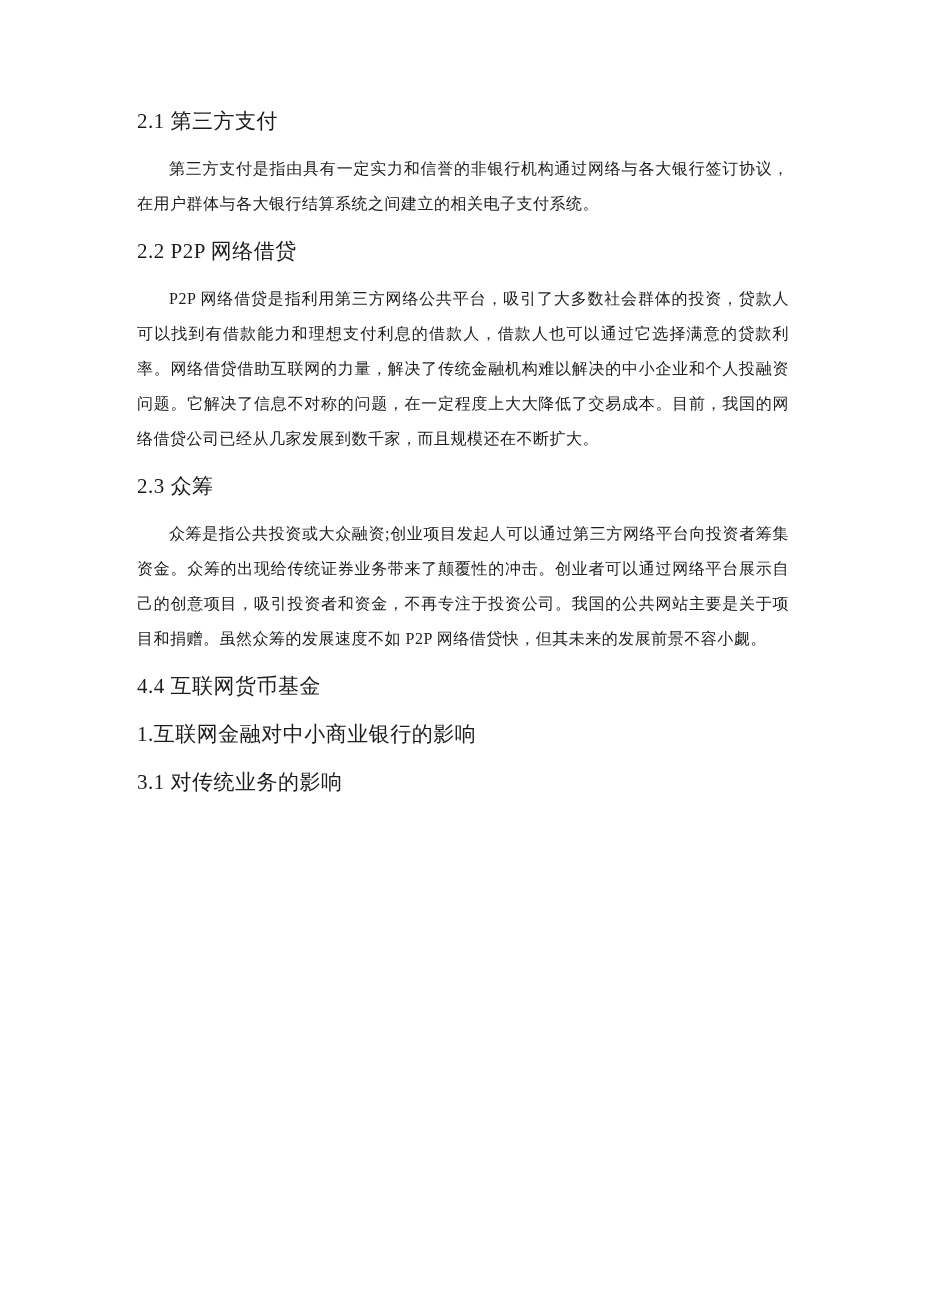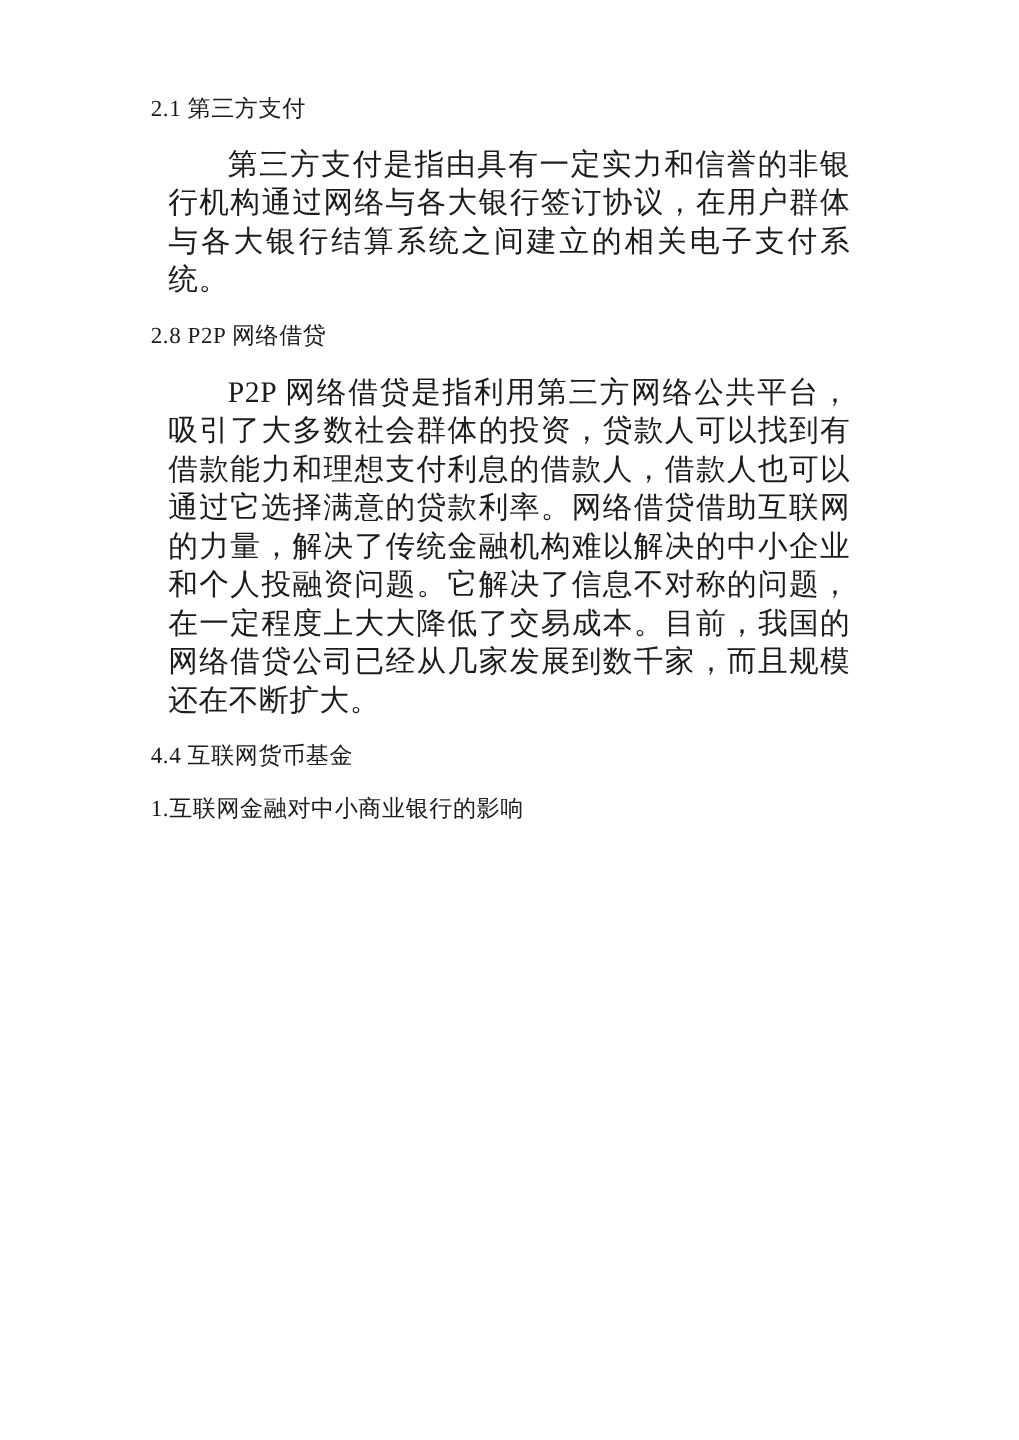--- a/index.html
+++ b/index.html
@@ -7,58 +7,65 @@
     width: 926px;
     background: #ffffff;
     font-family: "Liberation Serif", "DejaVu Serif", serif;
   }
   .page {
     position: relative;
     width: 926px;
     height: 1309px;
     background: #ffffff;
     overflow: hidden;
-    padding: 68px 137px 0 137px;
+    padding: 91px 137px 0 137px;
     color: #1c1c1c;
   }
   .doc-heading {
     font-size: 21px;
     font-weight: normal;
     line-height: 35px;
     margin: 13px 0 12px 0;
     white-space: nowrap;
     letter-spacing: 0.5px;
   }
   .doc-paragraph {
-    font-size: 27px;
+    font-size: 16px;
     line-height: 35px;
     text-align: justify;
     text-indent: 2em;
     letter-spacing: 0.5px;
-    margin: 16px;
+    margin: 0;
   }
 </style>
 </head>
 <body>
 
 <div class="page">
 
   <div>
     <h2 class="doc-heading">2.1 第三方支付</h2>
     <p class="doc-paragraph">第三方支付是指由具有一定实力和信誉的非银行机构通过网络与各大银行签订协议，在用户群体与各大银行结算系统之间建立的相关电子支付系统。</p>
   </div>
 
   <div>
-    <h2 class="doc-heading">2.8 P2P 网络借贷</h2>
+    <h2 class="doc-heading">2.2 P2P 网络借贷</h2>
     <p class="doc-paragraph">P2P 网络借贷是指利用第三方网络公共平台，吸引了大多数社会群体的投资，贷款人可以找到有借款能力和理想支付利息的借款人，借款人也可以通过它选择满意的贷款利率。网络借贷借助互联网的力量，解决了传统金融机构难以解决的中小企业和个人投融资问题。它解决了信息不对称的问题，在一定程度上大大降低了交易成本。目前，我国的网络借贷公司已经从几家发展到数千家，而且规模还在不断扩大。</p>
   </div>
 
+  <div>
+    <h2 class="doc-heading">2.3 众筹</h2>
+    <p class="doc-paragraph">众筹是指公共投资或大众融资;创业项目发起人可以通过第三方网络平台向投资者筹集资金。众筹的出现给传统证券业务带来了颠覆性的冲击。创业者可以通过网络平台展示自己的创意项目，吸引投资者和资金，不再专注于投资公司。我国的公共网站主要是关于项目和捐赠。虽然众筹的发展速度不如 P2P 网络借贷快，但其未来的发展前景不容小觑。</p>
+  </div>
 
   <div>
     <h2 class="doc-heading">4.4 互联网货币基金</h2>
   </div>
 
   <div>
     <h2 class="doc-heading">1.互联网金融对中小商业银行的影响</h2>
   </div>
 
+  <div>
+    <h2 class="doc-heading">3.1 对传统业务的影响</h2>
+  </div>
 
 </div>
 
 </body></html>

